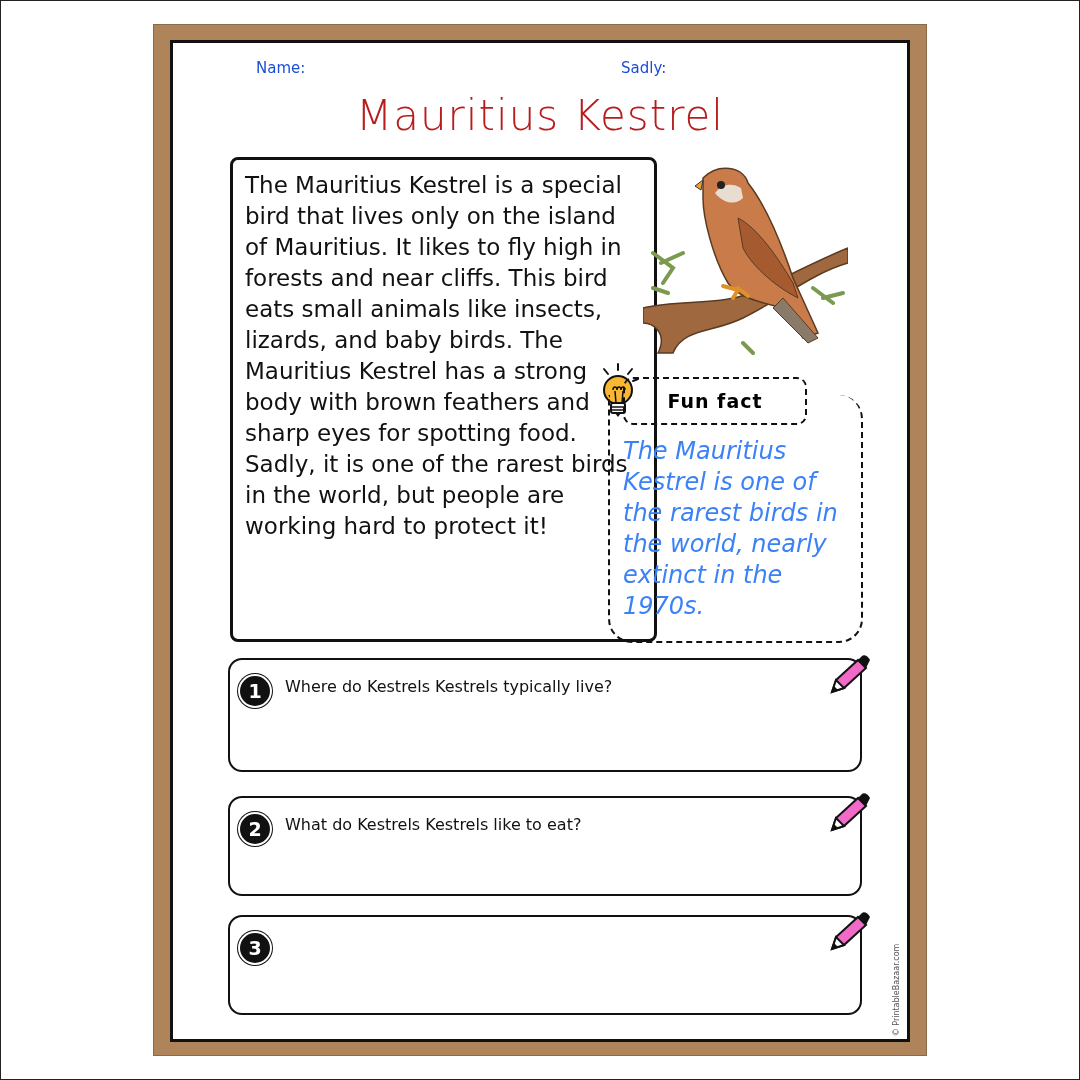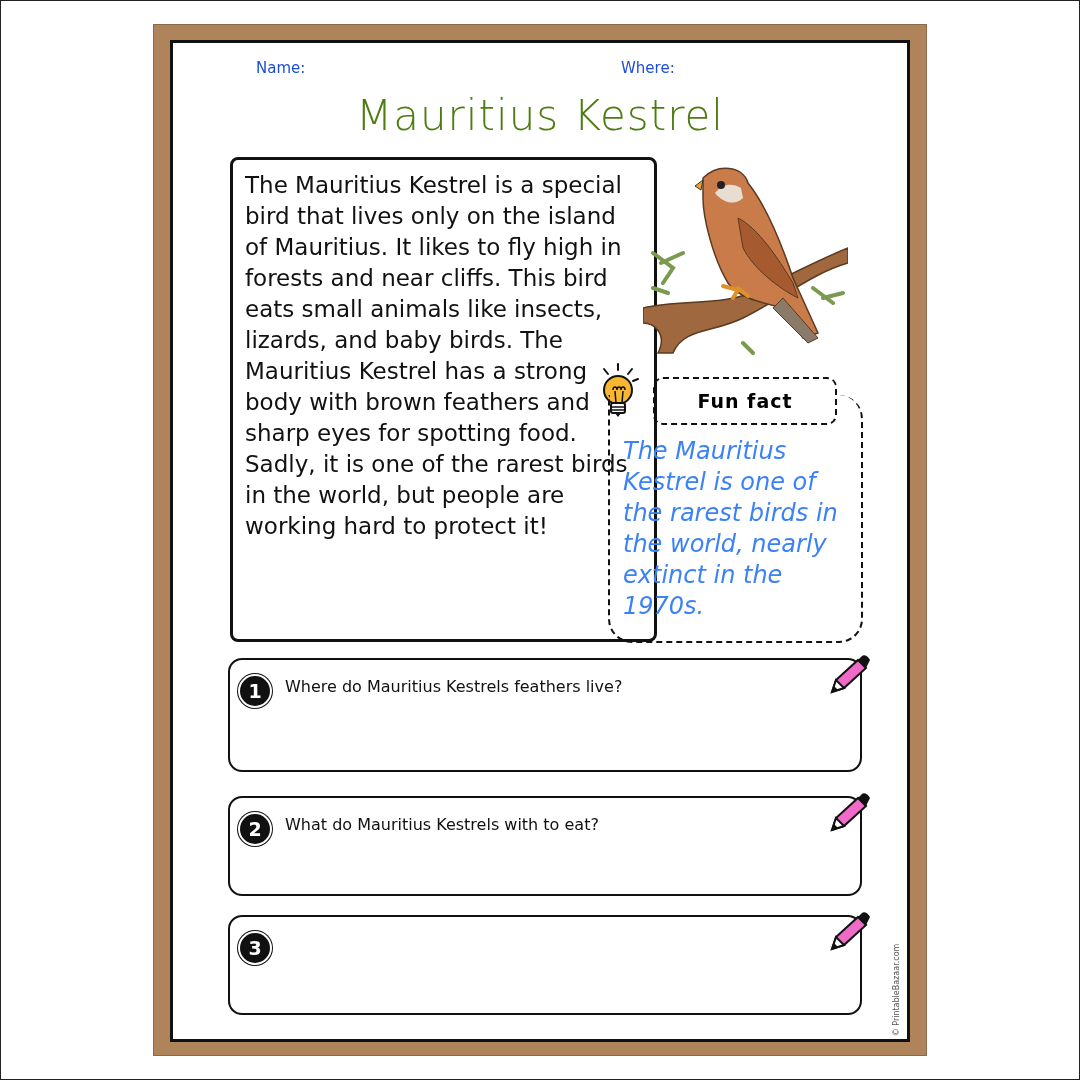--- a/index.html
+++ b/index.html
@@ -1,43 +1,43 @@
 <!DOCTYPE html>
 <html><head>
 <meta charset="utf-8">
 <style>
   html, body { margin:0; padding:0; }
   body { width:1080px; height:1080px; background:#ffffff; position:relative; overflow:hidden; font-family:"DejaVu Sans", sans-serif; }
   .outer { position:absolute; left:0; top:0; width:1078px; height:1078px; border:1px solid #222; }
   .frame { position:absolute; left:153px; top:24px; width:774px; height:1032px; background:#b0845a; box-sizing:border-box; border:1px solid #8a6a48; }
   .page { position:absolute; left:170px; top:40px; width:740px; height:1002px; background:#fff; box-sizing:border-box; border:3px solid #111; }
   .label { position:absolute; font-size:15px; color:#1d4ed8; }
-  .title { position:absolute; left:0; width:100%; top:48px; text-align:center; font-size:42px; letter-spacing:1px; color:#4d7c0f; font-weight:300; }
+  .title { position:absolute; left:0; width:100%; top:48px; text-align:center; font-size:42px; letter-spacing:1px; color:#b91c1c; font-weight:300; }
   .passage { position:absolute; left:57px; top:114px; width:427px; height:485px; border:3px solid #111; border-radius:8px; box-sizing:border-box; padding:10px 12px; font-size:23px; line-height:31px; color:#111; }
   .bird { position:absolute; left:470px; top:115px; width:205px; height:200px; }
   .bulb { position:absolute; left:425px; top:320px; width:44px; height:60px; }
-  .ff-title { position:absolute; left:480px; top:334px; width:184px; height:48px; border:2px dashed #111; border-radius:10px; box-sizing:border-box; text-align:center; line-height:44px; font-weight:bold; font-size:19px; letter-spacing:1px; }
+  .ff-title { position:absolute; left:450px; top:334px; width:184px; height:48px; border:2px dashed #111; border-radius:10px; box-sizing:border-box; text-align:center; line-height:44px; font-weight:bold; font-size:19px; letter-spacing:1px; }
   .ff-box { position:absolute; left:435px; top:352px; width:255px; height:248px; border:2px dashed #111; border-radius:0 24px 24px 24px; box-sizing:border-box; border-top:none; }
   .ff-text { position:absolute; left:450px; top:393px; width:235px; font-style:italic; font-size:24px; line-height:31px; color:#3b82f6; }
   .q { position:absolute; left:55px; width:634px; border:2px solid #111; border-radius:14px; box-sizing:border-box; }
   .q-num { position:absolute; left:10px; top:16px; width:30px; height:30px; border-radius:50%; background:#111; color:#fff; font-weight:bold; font-size:19px; text-align:center; line-height:30px; box-shadow:0 0 0 2px #fff, 0 0 0 3px #111; }
   .q-text { position:absolute; left:55px; top:17px; font-size:16px; color:#111; }
   .pencil { position:absolute; right:-12px; top:-8px; width:50px; height:46px; }
   .watermark { position:absolute; left:888px; top:940px; width:16px; height:100px; }
   .watermark span { position:absolute; left:50%; top:50%; transform:translate(-50%,-50%) rotate(-90deg); white-space:nowrap; font-size:8px; color:#555; }
 </style>
 </head>
 <body>
 
 <div class="outer"></div>
 <div class="frame"></div>
 
 <div class="page">
   <div class="label" style="left:83px; top:16px;">Name:</div>
-  <div class="label" style="left:448px; top:16px;">Where:</div>
+  <div class="label" style="left:448px; top:16px;">Sadly:</div>
 
   <div class="title">Mauritius Kestrel</div>
 
   <div class="passage">The Mauritius Kestrel is a special bird that lives only on the island of Mauritius. It likes to fly high in forests and near cliffs. This bird eats small animals like insects, lizards, and baby birds. The Mauritius Kestrel has a strong body with brown feathers and sharp eyes for spotting food. Sadly, it is one of the rarest birds in the world, but people are working hard to protect it!</div>
 
   <svg class="bird" viewBox="0 0 205 200">
     <path d="M0 150 C40 140, 80 150, 120 130 S180 100, 205 90 L205 105 C170 115, 140 140, 100 160 C70 175, 40 170, 30 195 L15 195 C25 175, 10 165, 0 165 Z" fill="#a0683e" stroke="#5a3a20" stroke-width="1.5"></path>
     <path d="M10 95 L30 110 L20 125 M18 105 L40 95 M25 135 L10 130" stroke="#7a9a50" stroke-width="4" fill="none" stroke-linecap="round"></path>
     <path d="M170 130 L190 145 M180 140 L200 135 M100 185 L110 195" stroke="#7a9a50" stroke-width="4" fill="none" stroke-linecap="round"></path>
     <path d="M60 20 C75 5, 100 8, 105 25 C125 50, 140 90, 150 120 L175 175 L160 180 L140 150 C120 145, 95 140, 85 125 C70 100, 60 60, 60 40 Z" fill="#c97b4a" stroke="#5a3a20" stroke-width="1.5"></path>
@@ -57,32 +57,32 @@
     <path d="M13 44 L27 44 M13 47 L27 47" stroke="#111" stroke-width="1.5"></path>
     <path d="M17 50 L23 50 L20 54 Z" fill="#111"></path>
   </svg>
 
   <div class="ff-box"></div>
   <div class="ff-title">Fun fact</div>
   <div class="ff-text">The Mauritius Kestrel is one of the rarest birds in the world, nearly extinct in the 1970s.</div>
 
   <div class="q" style="top:615px; height:114px;">
     <div class="q-num">1</div>
-    <div class="q-text">Where do Mauritius Kestrels feathers live?</div>
+    <div class="q-text">Where do Kestrels Kestrels typically live?</div>
     <svg class="pencil" viewBox="0 0 50 46">
       <path d="M10 40 L14 28 L36 8 L44 16 L22 36 Z" fill="#f06ac8" stroke="#111" stroke-width="2"></path>
       <path d="M36 8 L40 4 C42 2, 46 4, 48 8 L44 16 Z" fill="#111"></path>
       <path d="M10 40 L14 28 L22 36 Z" fill="#fff" stroke="#111" stroke-width="2"></path>
       <path d="M10 40 L12 34 L16 38 Z" fill="#111"></path>
     </svg>
   </div>
 
   <div class="q" style="top:753px; height:100px;">
     <div class="q-num">2</div>
-    <div class="q-text">What do Mauritius Kestrels with to eat?</div>
+    <div class="q-text">What do Kestrels Kestrels like to eat?</div>
     <svg class="pencil" viewBox="0 0 50 46">
       <path d="M10 40 L14 28 L36 8 L44 16 L22 36 Z" fill="#f06ac8" stroke="#111" stroke-width="2"></path>
       <path d="M36 8 L40 4 C42 2, 46 4, 48 8 L44 16 Z" fill="#111"></path>
       <path d="M10 40 L14 28 L22 36 Z" fill="#fff" stroke="#111" stroke-width="2"></path>
       <path d="M10 40 L12 34 L16 38 Z" fill="#111"></path>
     </svg>
   </div>
 
   <div class="q" style="top:872px; height:100px;">
     <div class="q-num">3</div>

